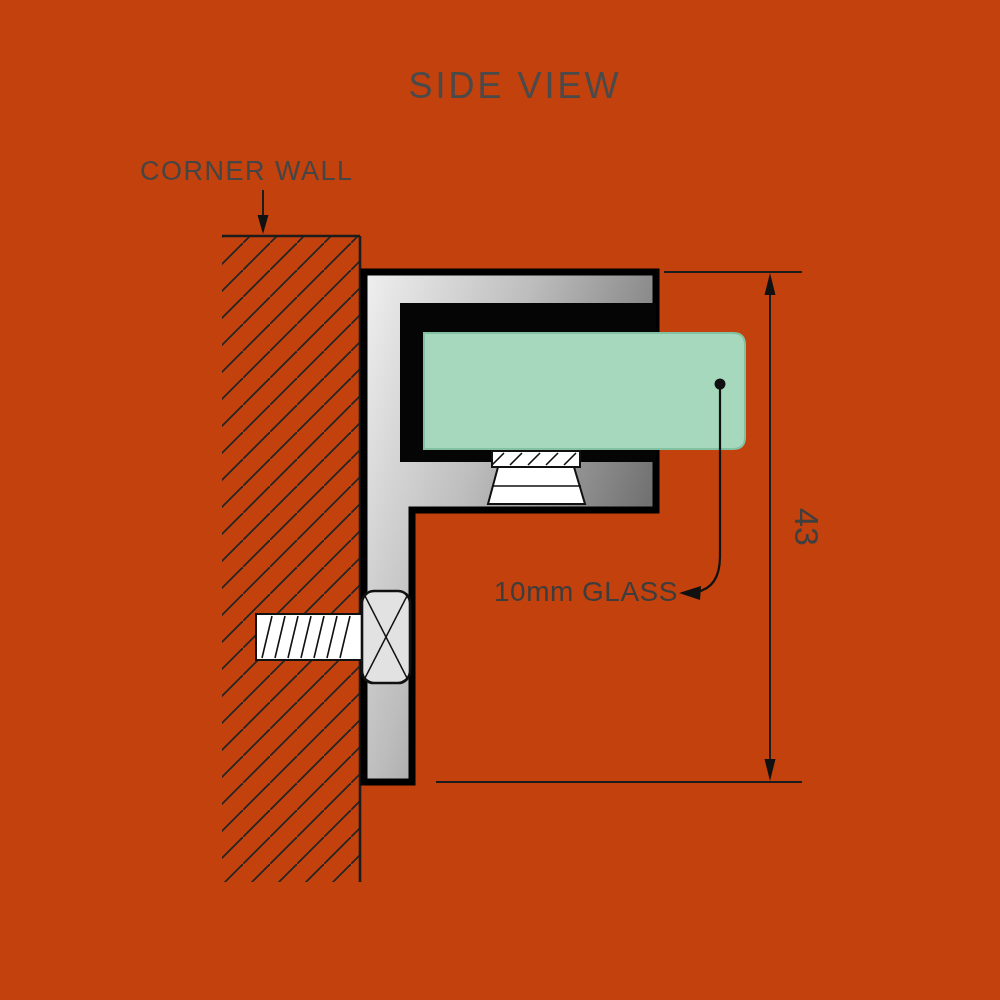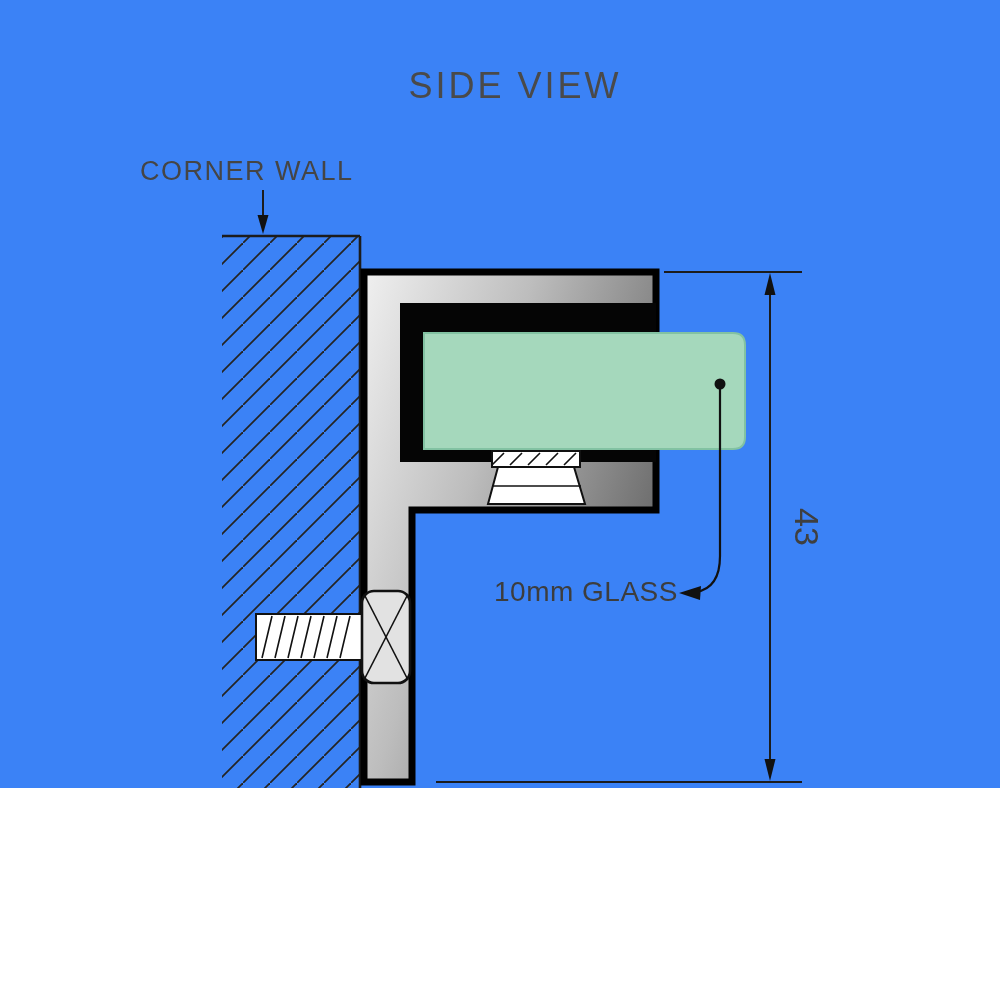--- a/index.html
+++ b/index.html
@@ -2,23 +2,23 @@
 <html><head>
 <meta charset="utf-8">
 <style>
   html, body {
     margin: 0;
     padding: 0;
     background: #ffffff;
   }
   .canvas {
     width: 1000px;
-    height: 788px;
+    height: 1000px;
     position: relative;
-    background: #3b82f6;
+    background: #c2410c;
     font-family: "Liberation Sans", sans-serif;
     overflow: hidden;
   }
   svg { display: block; }
   .title-text {
     font-size: 36px;
     fill: #4a4a4a;
     letter-spacing: 3px;
     font-family: "Liberation Sans", sans-serif;
   }

